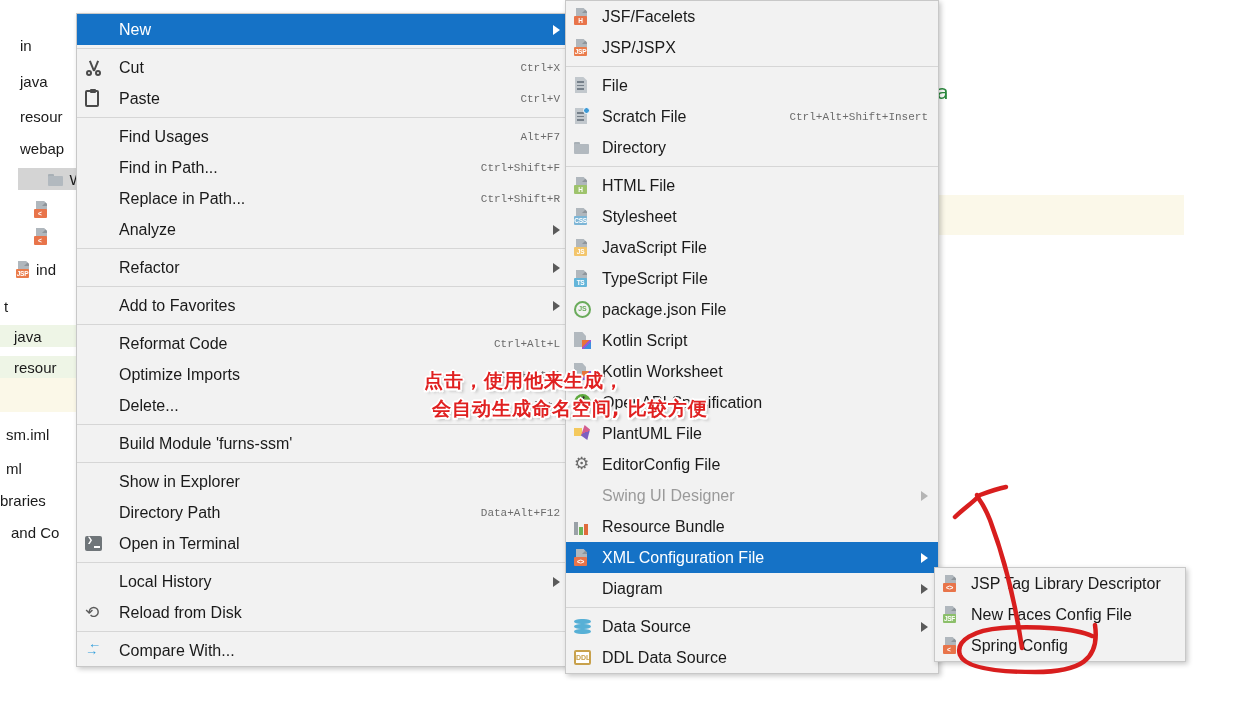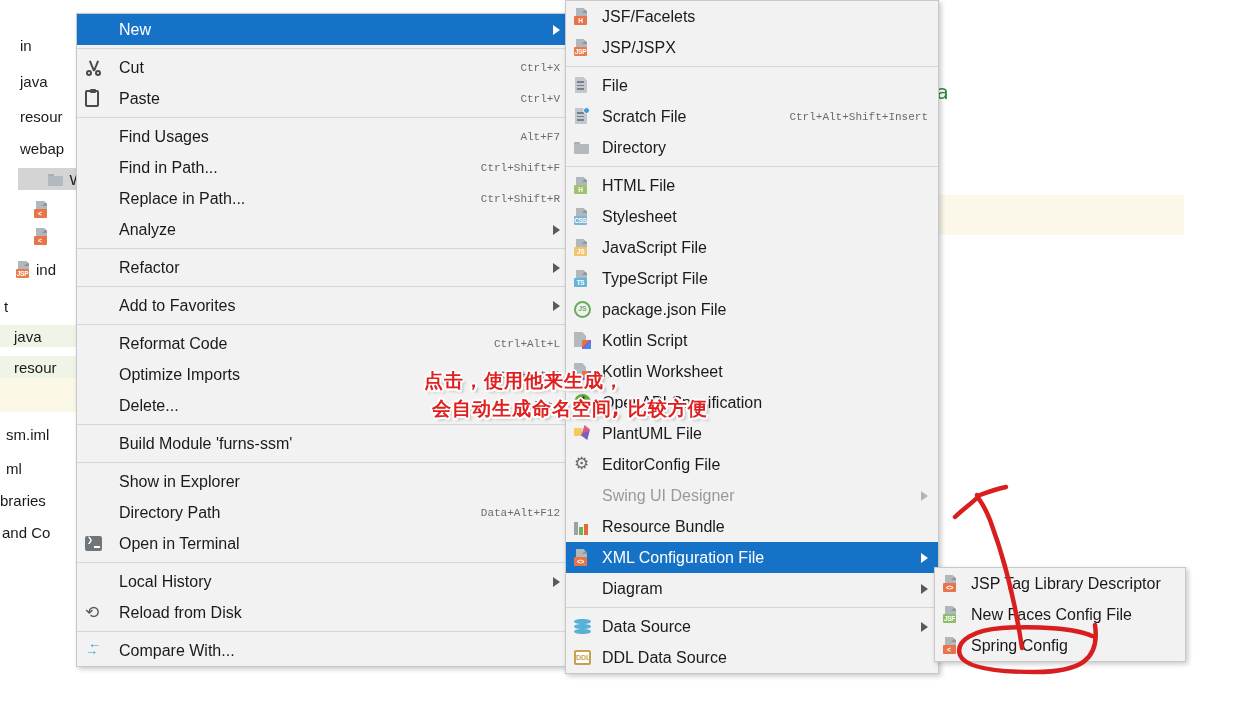--- a/index.html
+++ b/index.html
@@ -421,21 +421,21 @@
     <div class="tree-row tinted-yellow" style="top:378px;left:0px;width:120px;height:34px;"></div>
     <div class="tree-row" style="top:423px;left:0px;padding-left:6px;">
         <span>sm.iml</span>
       </div>
     <div class="tree-row" style="top:457px;left:0px;padding-left:6px;">
         <span>ml</span>
       </div>
     <div class="tree-row" style="top:489px;left:0px;padding-left:0px;">
         <span>braries</span>
       </div>
-    <div class="tree-row" style="top:521px;left:0px;padding-left:2px;">
+    <div class="tree-row" style="top:521px;left:0px;padding-left:11px;">
         <span>and Co</span>
       </div>
   </div>
 </div>
 
 <div class="menu" id="context-menu">
 
   <div class="mi sel">
     <span class="ic-slot"></span>
     <span class="label">New</span>

